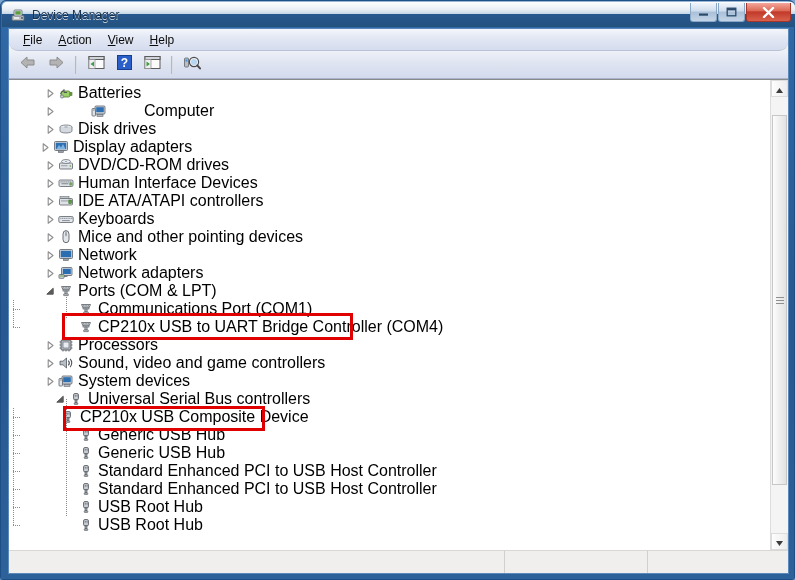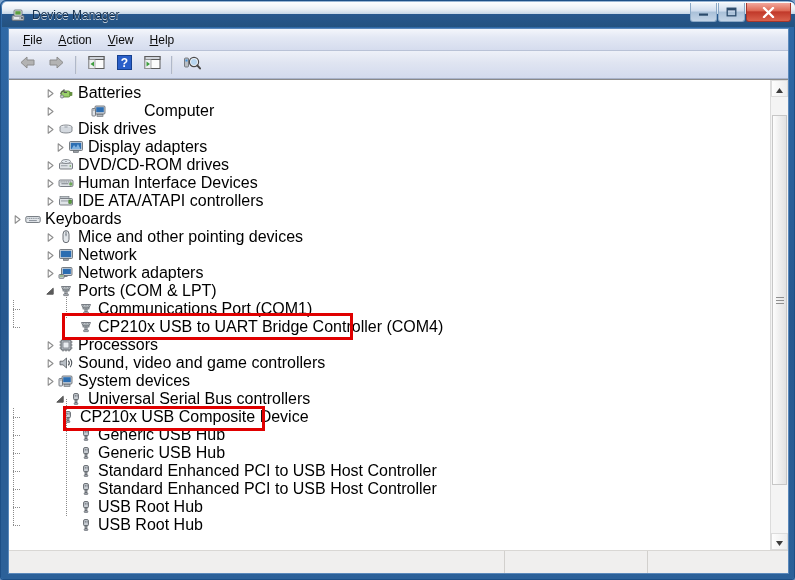--- a/index.html
+++ b/index.html
@@ -112,20 +112,21 @@
 
   
   .menubar {
     height: 21px;
     background: linear-gradient(to bottom,#f4f6fb 0%, #e3e8f4 40%, #d5dcee 100%);
     border-bottom: 1px solid #b9c2d6;
     display: flex;
     align-items: center;
     padding-left: 6px;
     flex: 0 0 auto;
+    border-radius: 9px;
   }
   .menu-item {
     font-size: 12px;
     color: #0a0a0a;
     padding: 2px 8px;
     cursor: default;
     white-space: nowrap;
   }
   .menu-item u { text-decoration: underline; }
 
@@ -418,21 +419,21 @@
                   <path d="M2.2 0.8 L7 4.5 L2.2 8.2 Z" fill="none" stroke="#8d8d8d" stroke-width="1.1" stroke-linejoin="round"></path>
                 </svg>
               </span>
               <span class="dev-icon"><svg width="16" height="16" viewBox="0 0 16 16">
                   <ellipse cx="8" cy="6" rx="6" ry="2" fill="#e7eaee" stroke="#6e747a" stroke-width=".8"></ellipse>
                   <path d="M2 6 L2 10 A6 2 0 0 0 14 10 L14 6" fill="#d4d9df" stroke="#6e747a" stroke-width=".8"></path>
                   <ellipse cx="8" cy="6" rx="2" ry=".7" fill="#a8aeb5"></ellipse>
                 </svg></span>
               <span class="label">Disk drives</span>
             </div>
-            <div class="row" style="position: absolute; left: 0px; top: 58px; padding-left: 43px;">
+            <div class="row" style="position: absolute; left: 0px; top: 58px; padding-left: 28px;">
               <span class="twisty">
                 <svg width="9" height="9" viewBox="0 0 9 9">
                   <path d="M2.2 0.8 L7 4.5 L2.2 8.2 Z" fill="none" stroke="#8d8d8d" stroke-width="1.1" stroke-linejoin="round"></path>
                 </svg>
               </span>
               <span class="dev-icon"><svg width="16" height="16" viewBox="0 0 16 16">
                   <rect x="1.5" y="2.5" width="13" height="9" rx="1" fill="#cfd4da" stroke="#5b6168" stroke-width=".8"></rect>
                   <rect x="2.8" y="3.8" width="10.4" height="6.4" fill="#2d6fb3"></rect>
                   <path d="M3.5 10 L6 6 L8 8.5 L10 5 L12.5 10 Z" fill="#7fb2e0"></path>
                   <rect x="5.5" y="12" width="5" height="1.6" fill="#b4b9bf" stroke="#5b6168" stroke-width=".6"></rect>
@@ -482,21 +483,21 @@
                 </svg>
               </span>
               <span class="dev-icon"><svg width="16" height="16" viewBox="0 0 16 16">
                   <rect x="1.5" y="5.5" width="13" height="6.5" rx="1" fill="#dfe3e7" stroke="#5b6168" stroke-width=".8"></rect>
                   <rect x="3" y="7.2" width="7" height="1.4" fill="#a8aeb5"></rect>
                   <rect x="10.8" y="7" width="2.6" height="3.4" fill="#5b9e3f" stroke="#3b6e26" stroke-width=".6"></rect>
                   <rect x="2" y="3.4" width="9" height="1.8" fill="#c6ccd2" stroke="#6e747a" stroke-width=".6"></rect>
                 </svg></span>
               <span class="label">IDE ATA/ATAPI controllers</span>
             </div>
-            <div class="row" style="position: absolute; left: 0px; top: 130px; ">
+            <div class="row" style="position: absolute; left: 0px; top: 130px; padding-left: 33px;">
               <span class="twisty">
                 <svg width="9" height="9" viewBox="0 0 9 9">
                   <path d="M2.2 0.8 L7 4.5 L2.2 8.2 Z" fill="none" stroke="#8d8d8d" stroke-width="1.1" stroke-linejoin="round"></path>
                 </svg>
               </span>
               <span class="dev-icon"><svg width="16" height="16" viewBox="0 0 16 16">
                   <rect x="0.8" y="5.5" width="14.4" height="6" rx="1.4" fill="#e4e8ec" stroke="#5b6168" stroke-width=".8"></rect>
                   <g fill="#9097a0">
                     <rect x="2.2" y="6.8" width="1.3" height="1.1"></rect>
                     <rect x="4" y="6.8" width="1.3" height="1.1"></rect>

